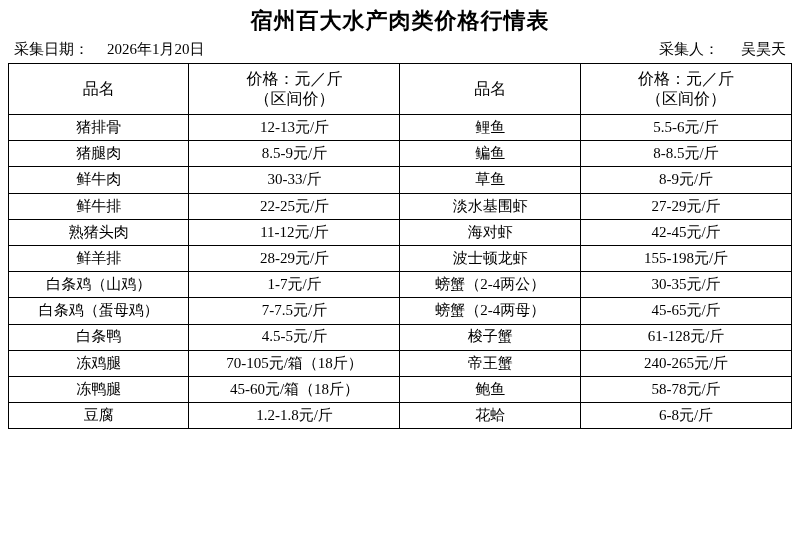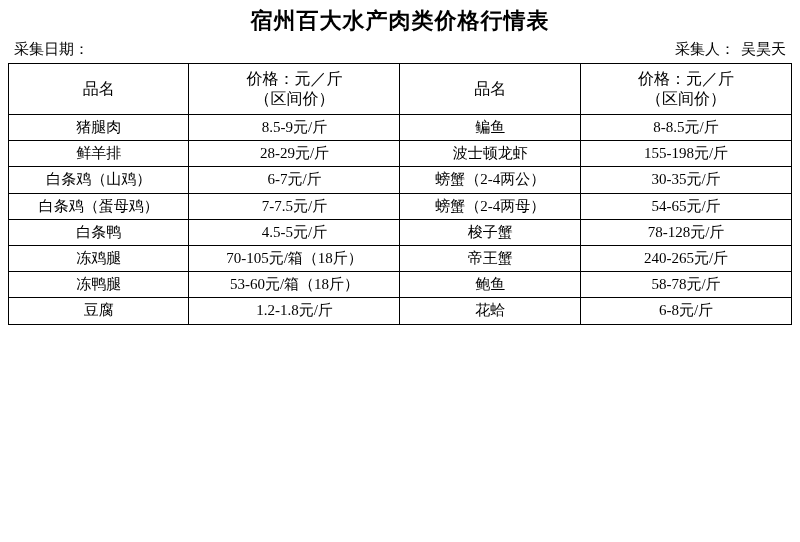--- a/index.html
+++ b/index.html
@@ -41,21 +41,21 @@
   }
   .meta-left {
     display: flex;
     align-items: center;
   }
   .meta-left .label { margin-right: 18px; }
   .meta-right {
     display: flex;
     align-items: baseline;
   }
-  .meta-right .label { margin-right: 6px; }
+  .meta-right .label { margin-right: 22px; }
 
   table.price-table {
     border-collapse: collapse;
     width: 100%;
     table-layout: fixed;
   }
   table.price-table th,
   table.price-table td {
     border: 1px solid #000000;
     text-align: center;
@@ -83,20 +83,21 @@
 </head>
 <body>
 
 <div class="page">
 
   <div class="title">宿州百大水产肉类价格行情表</div>
 
   <div class="meta-row">
     <div class="meta-left">
       <span class="label">采集日期：</span>
+      <span class="value">2026年1月20日</span>
     </div>
     <div class="meta-right">
       <span class="label">采集人：</span>
       <span class="value">吴昊天</span>
     </div>
   </div>
 
   <table class="price-table">
     <thead>
       <tr>
@@ -107,58 +108,82 @@
         </th>
         <th class="col-name">品名</th>
         <th class="col-price">
           <span class="hdr-two-line">价格：元／斤</span>
           <span class="hdr-two-line">（区间价）</span>
         </th>
       </tr>
     </thead>
     <tbody id="table-body">
         <tr>
+          <td class="col-name">猪排骨</td>
+          <td class="col-price">12-13元/斤</td>
+          <td class="col-name">鲤鱼</td>
+          <td class="col-price">5.5-6元/斤</td>
+        </tr>
+        <tr>
           <td class="col-name">猪腿肉</td>
           <td class="col-price">8.5-9元/斤</td>
           <td class="col-name">鳊鱼</td>
           <td class="col-price">8-8.5元/斤</td>
+        </tr>
+        <tr>
+          <td class="col-name">鲜牛肉</td>
+          <td class="col-price">30-33/斤</td>
+          <td class="col-name">草鱼</td>
+          <td class="col-price">8-9元/斤</td>
+        </tr>
+        <tr>
+          <td class="col-name">鲜牛排</td>
+          <td class="col-price">22-25元/斤</td>
+          <td class="col-name">淡水基围虾</td>
+          <td class="col-price">27-29元/斤</td>
+        </tr>
+        <tr>
+          <td class="col-name">熟猪头肉</td>
+          <td class="col-price">11-12元/斤</td>
+          <td class="col-name">海对虾</td>
+          <td class="col-price">42-45元/斤</td>
         </tr>
         <tr>
           <td class="col-name">鲜羊排</td>
           <td class="col-price">28-29元/斤</td>
           <td class="col-name">波士顿龙虾</td>
           <td class="col-price">155-198元/斤</td>
         </tr>
         <tr>
           <td class="col-name">白条鸡（山鸡）</td>
-          <td class="col-price">6-7元/斤</td>
+          <td class="col-price">1-7元/斤</td>
           <td class="col-name">螃蟹（2-4两公）</td>
           <td class="col-price">30-35元/斤</td>
         </tr>
         <tr>
           <td class="col-name">白条鸡（蛋母鸡）</td>
           <td class="col-price">7-7.5元/斤</td>
           <td class="col-name">螃蟹（2-4两母）</td>
-          <td class="col-price">54-65元/斤</td>
+          <td class="col-price">45-65元/斤</td>
         </tr>
         <tr>
           <td class="col-name">白条鸭</td>
           <td class="col-price">4.5-5元/斤</td>
           <td class="col-name">梭子蟹</td>
-          <td class="col-price">78-128元/斤</td>
+          <td class="col-price">61-128元/斤</td>
         </tr>
         <tr>
           <td class="col-name">冻鸡腿</td>
           <td class="col-price">70-105元/箱（18斤）</td>
           <td class="col-name">帝王蟹</td>
           <td class="col-price">240-265元/斤</td>
         </tr>
         <tr>
           <td class="col-name">冻鸭腿</td>
-          <td class="col-price">53-60元/箱（18斤）</td>
+          <td class="col-price">45-60元/箱（18斤）</td>
           <td class="col-name">鲍鱼</td>
           <td class="col-price">58-78元/斤</td>
         </tr>
         <tr>
           <td class="col-name">豆腐</td>
           <td class="col-price">1.2-1.8元/斤</td>
           <td class="col-name">花蛤</td>
           <td class="col-price">6-8元/斤</td>
         </tr>
       </tbody>

